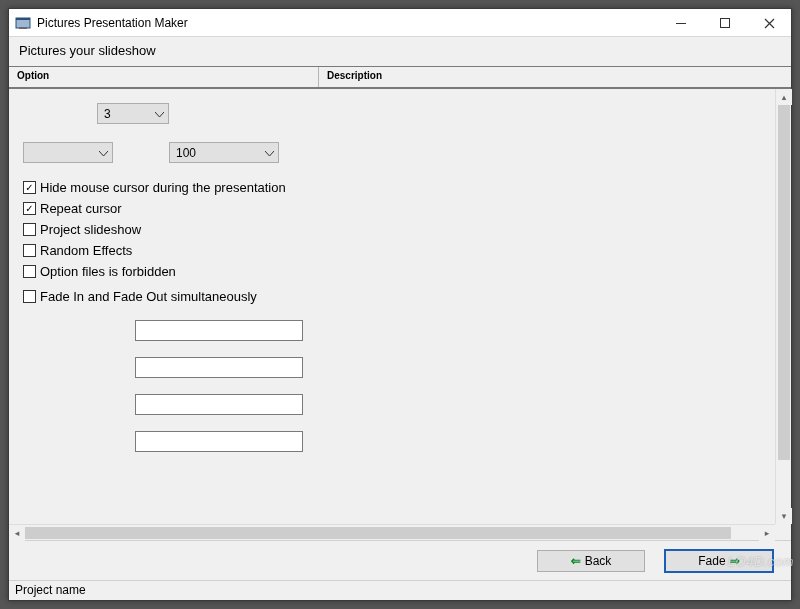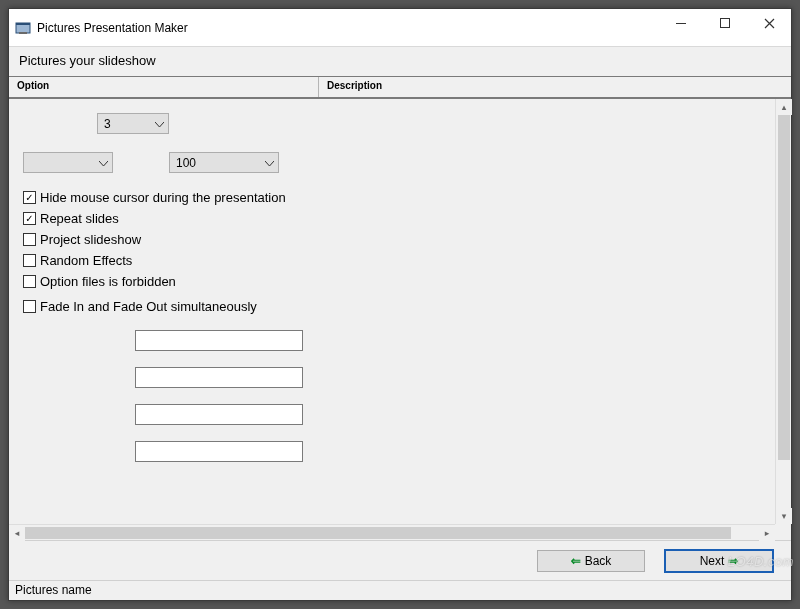--- a/index.html
+++ b/index.html
@@ -18,21 +18,21 @@
     left: 8px; top: 8px;
     width: 784px; height: 593px;
     background: #fff;
     border: 1px solid #3a3a3a;
     box-shadow: 0 0 6px rgba(0,0,0,.4);
     display: flex;
     flex-direction: column;
   }
   
   .titlebar {
-    height: 38px;
+    height: 28px;
     background: #fff;
     border-bottom: 1px solid #d9d9d9;
     display: flex;
     align-items: center;
     padding-left: 6px;
     color: #000;
     font-size: 12px;
     position: relative;
   }
   .titlebar .icon {
@@ -273,21 +273,21 @@
           </span>
         </div>
       </div>
 
       <div class="chk">
         <span class="checkbox">✓</span>
         <span>Hide mouse cursor during the presentation</span>
       </div>
       <div class="chk">
         <span class="checkbox">✓</span>
-        <span>Repeat slides</span>
+        <span>Repeat cursor</span>
       </div>
       <div class="chk">
         <span class="checkbox"></span>
         <span>Project slideshow</span>
       </div>
       <div class="chk">
         <span class="checkbox"></span>
         <span>Random Effects</span>
       </div>
       <div class="chk">
@@ -326,24 +326,24 @@
     </div>
     <div class="corner"></div>
   </div>
 
   <div class="navbar">
     <div class="navbtn">
       <span class="arrow">⇐</span>
       <span>Back</span>
     </div>
     <div class="navbtn focus">
-      <span>Next</span>
+      <span>Fade</span>
       <span class="arrow">⇒</span>
     </div>
   </div>
 
   <div class="status">
-    <span>Pictures name</span>
+    <span>Project name</span>
   </div>
 
 </div>
 
 <div class="watermark">LO4D.com</div>
 
 </body></html>

